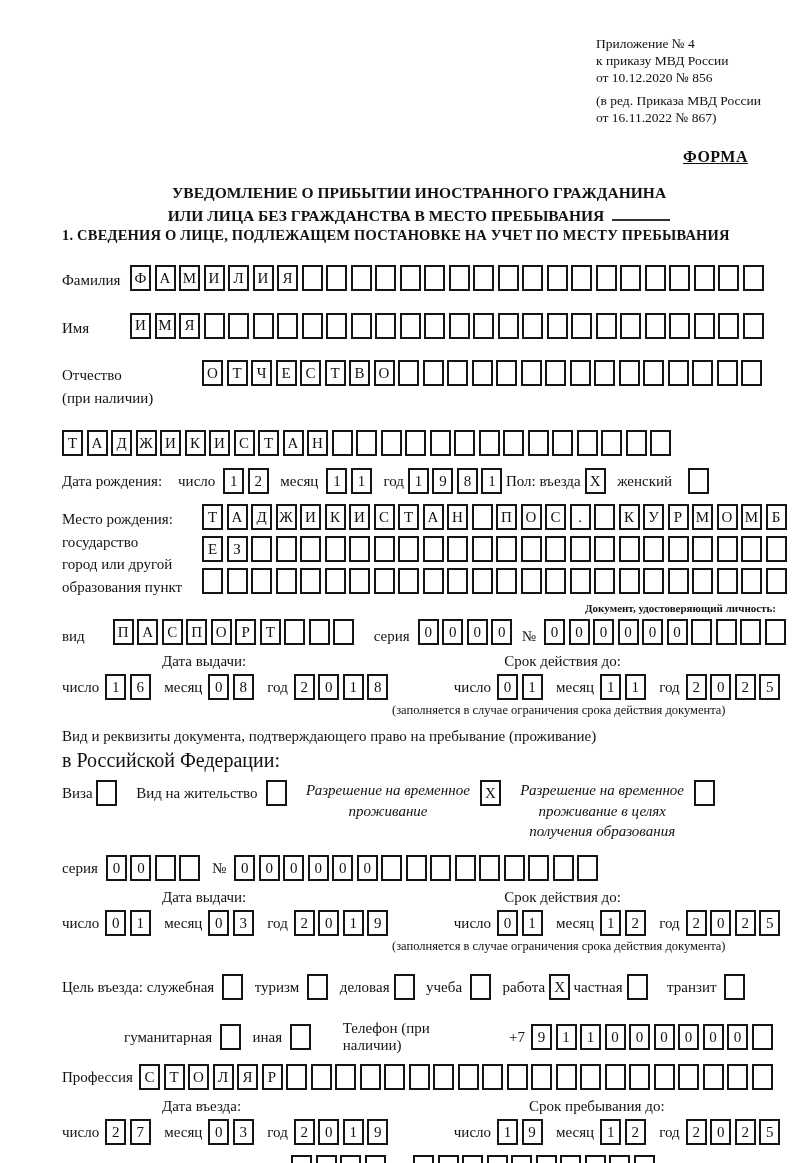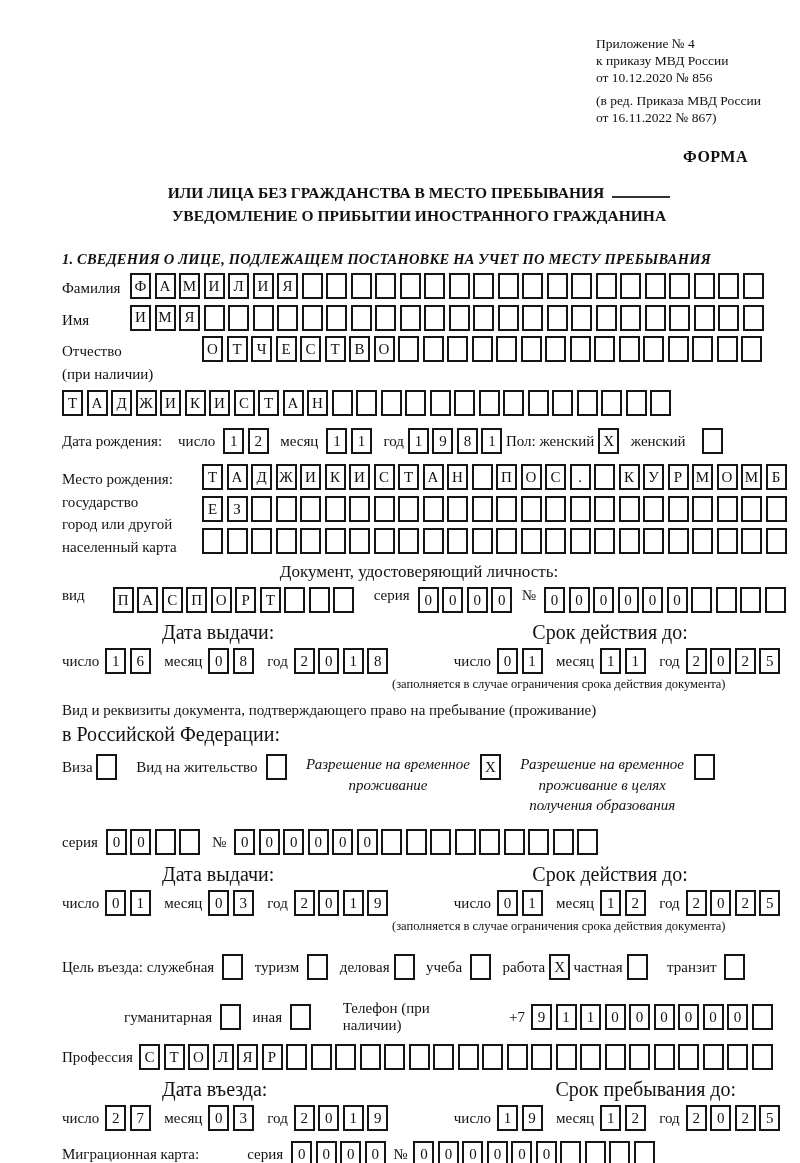--- a/index.html
+++ b/index.html
@@ -6,41 +6,41 @@
   html,body { background:#ffffff; }
   body {
     width: 800px; min-height: 1163px;
     font-family: "Liberation Serif", serif;
     color: #111;
     padding: 36px 24px 40px 62px;
     font-size: 15px;
   }
   .hdr-block { width: 190px; margin-left: 534px; font-size: 13.5px; line-height: 1.25; }
   .hdr-block .l4 { margin-top: 6px; }
-  .forma { text-align: right; font-weight: bold; font-size: 16px; margin: 22px 28px 0 0; letter-spacing: .5px; }
+  .forma { text-align: right; font-weight: bold; font-size: 16px; margin: 22px 28px 0 0; letter-spacing: .5px; text-decoration: underline; }
   .title { text-align: center; font-weight: bold; font-size: 15.5px; line-height: 1.45; margin-top: 16px; }
   .title-underline { display:inline-block; width:58px; border-bottom: 2px solid #333; height: 14px; margin-left: 8px; }
-  .sec-head { font-weight: bold; font-size: 14.5px; margin-top: 24px; letter-spacing: .2px; font-style: italic; }
-
-  .frow { display: flex; align-items: flex-start; margin-top: 5px; }
+  .sec-head { font-weight: bold; font-size: 14.5px; letter-spacing: .2px; }
+
+  .frow { display: flex; align-items: flex-start; margin-top: 21px; }
   .flabel { font-size: 15px; padding-top: 4px; flex: 0 0 auto; line-height: 1.5; }
   .cells { display: inline-flex; flex: 0 0 auto; }
   .cell {
     width: 21px; height: 26px;
     border: 2px solid #151515;
     margin-right: 3.5px;
     display: inline-flex; align-items: center; justify-content: center;
     font-size: 15px; font-family: "Liberation Serif", serif;
     background: #fff;
   }
   .cellcol .cells { margin-bottom: 6px; }
   .gap-s { margin-left: 8px; } .gap-m { margin-left: 16px; } .gap-l { margin-left: 28px; }
 
-  .center-bold { text-align:center; font-weight:normal; font-size:17px; margin-top: 10px; }
-  .dg-head { display:flex; font-size:20px; margin-top: 8px; }
+  .center-bold { text-align:right; font-weight:bold; font-size:11px; margin-top: 10px; }
+  .dg-head { display:flex; font-size:15px; margin-top: 8px; }
   .dg-row { display:flex; align-items:center; margin-top: 4px; }
   .dg { display:flex; align-items:center; }
   .dg span.dlab { margin: 0 6px 0 10px; }
   .dg span.dlab:first-child { margin-left: 0; }
   .note { font-size: 12.5px; margin-top: 3px; }
   .chk-label { font-size: 15px; }
   .opt { display:flex; align-items:center; }
   .opt .cells { margin-left: 8px; }
   .multiline { text-align:center; line-height:1.35; font-size: 15px; font-style: italic; }
 </style>
@@ -50,22 +50,22 @@
 <div class="hdr-block">
   <div>Приложение № 4</div>
   <div>к приказу МВД России</div>
   <div>от 10.12.2020 № 856</div>
   <div class="l4">(в ред. Приказа МВД России</div>
   <div>от 16.11.2022 № 867)</div>
 </div>
 <div class="forma">ФОРМА</div>
 
 <div class="title">
+  <div>УВЕДОМЛЕНИЕ О ПРИБЫТИИ ИНОСТРАННОГО ГРАЖДАНИНА</div>
   <div><span>ИЛИ ЛИЦА БЕЗ ГРАЖДАНСТВА В МЕСТО ПРЕБЫВАНИЯ</span><span class="title-underline"></span></div>
-  <div>УВЕДОМЛЕНИЕ О ПРИБЫТИИ ИНОСТРАННОГО ГРАЖДАНИНА</div>
 </div>
 
 <div class="sec-head">1. СВЕДЕНИЯ О ЛИЦЕ, ПОДЛЕЖАЩЕМ ПОСТАНОВКЕ НА УЧЕТ ПО МЕСТУ ПРЕБЫВАНИЯ</div>
 
 <div class="frow">
   <div class="flabel" style="width:68px">Фамилия</div>
   <div class="cells">
       <div class="cell">Ф</div>
       <div class="cell">А</div>
       <div class="cell">М</div>
@@ -201,36 +201,36 @@
       <div class="cell">1</div>
       <div class="cell">1</div>
     </span>
   <span class="gap-s">год</span>
   <span class="cells" style="margin-left:4px">
       <div class="cell">1</div>
       <div class="cell">9</div>
       <div class="cell">8</div>
       <div class="cell">1</div>
     </span>
-  <span>Пол: женский</span>
+  <span>Пол: въезда</span>
   <span class="cells" style="margin-left:4px">
       <div class="cell">X</div>
     </span>
   <span class="gap-s">женский</span>
   <span class="cells gap-m">
       <div class="cell"></div>
     </span>
 </div>
 
 <div class="frow" style="margin-top:10px">
   <div class="flabel" style="width:140px">
     <div>Место рождения:</div>
     <div>государство</div>
     <div>город или другой</div>
-    <div>населенный карта</div>
+    <div>образования пункт</div>
   </div>
   <div class="cellcol">
     <div class="cells">
         <div class="cell">Т</div>
         <div class="cell">А</div>
         <div class="cell">Д</div>
         <div class="cell">Ж</div>
         <div class="cell">И</div>
         <div class="cell">К</div>
         <div class="cell">И</div>
@@ -302,21 +302,21 @@
         <div class="cell"></div>
         <div class="cell"></div>
         <div class="cell"></div>
         <div class="cell"></div>
       </div>
   </div>
 </div>
 
 <div class="center-bold" style="margin-top:2px">Документ, удостоверяющий личность:</div>
 
-<div class="frow" style="align-items:flex-start; margin-top:5px">
+<div class="frow" style="align-items:flex-end; margin-top:5px">
   <span>вид</span>
   <span class="cells gap-l">
       <div class="cell">П</div>
       <div class="cell">А</div>
       <div class="cell">С</div>
       <div class="cell">П</div>
       <div class="cell">О</div>
       <div class="cell">Р</div>
       <div class="cell">Т</div>
       <div class="cell"></div>

